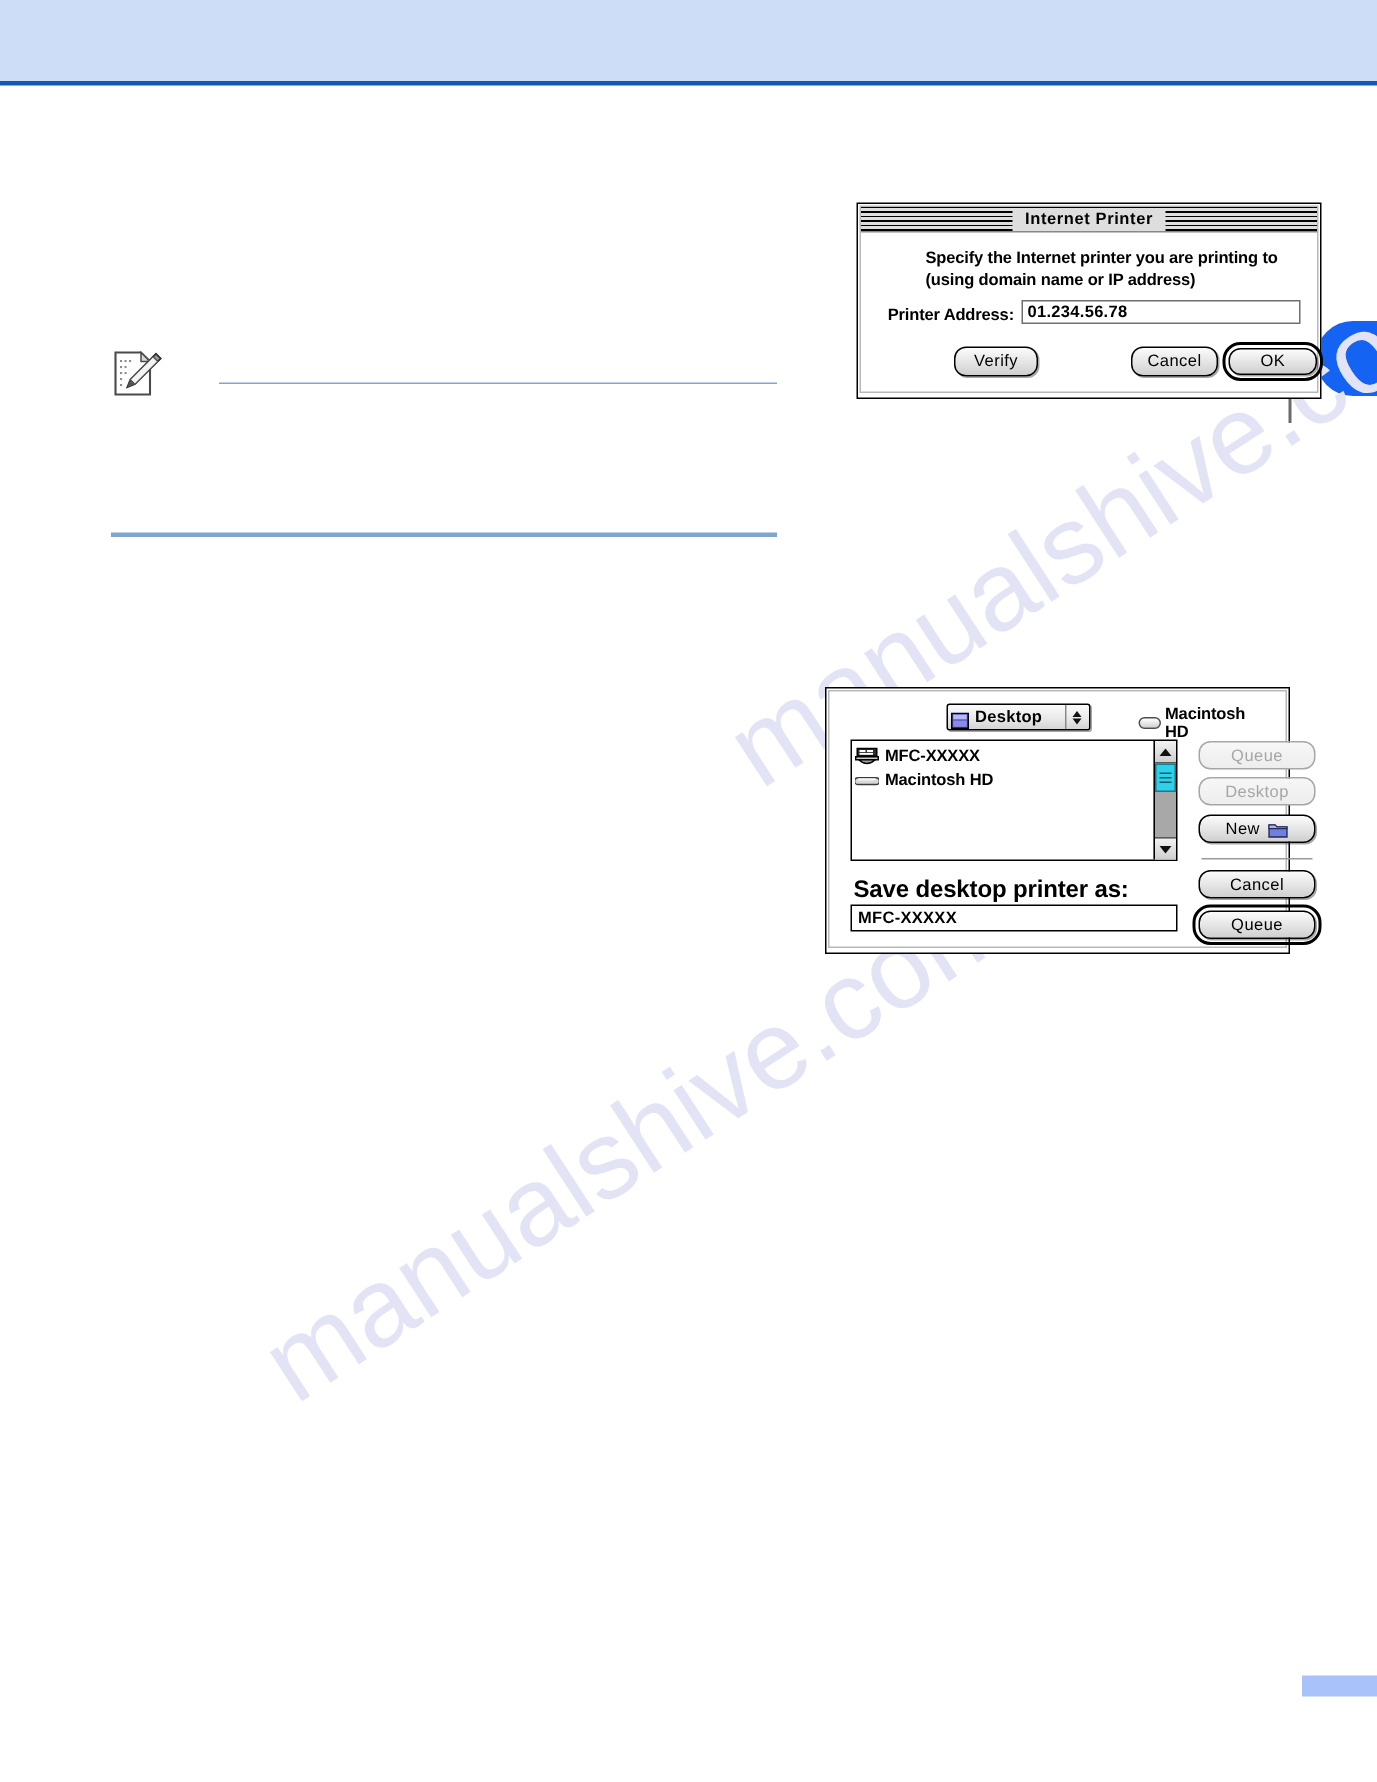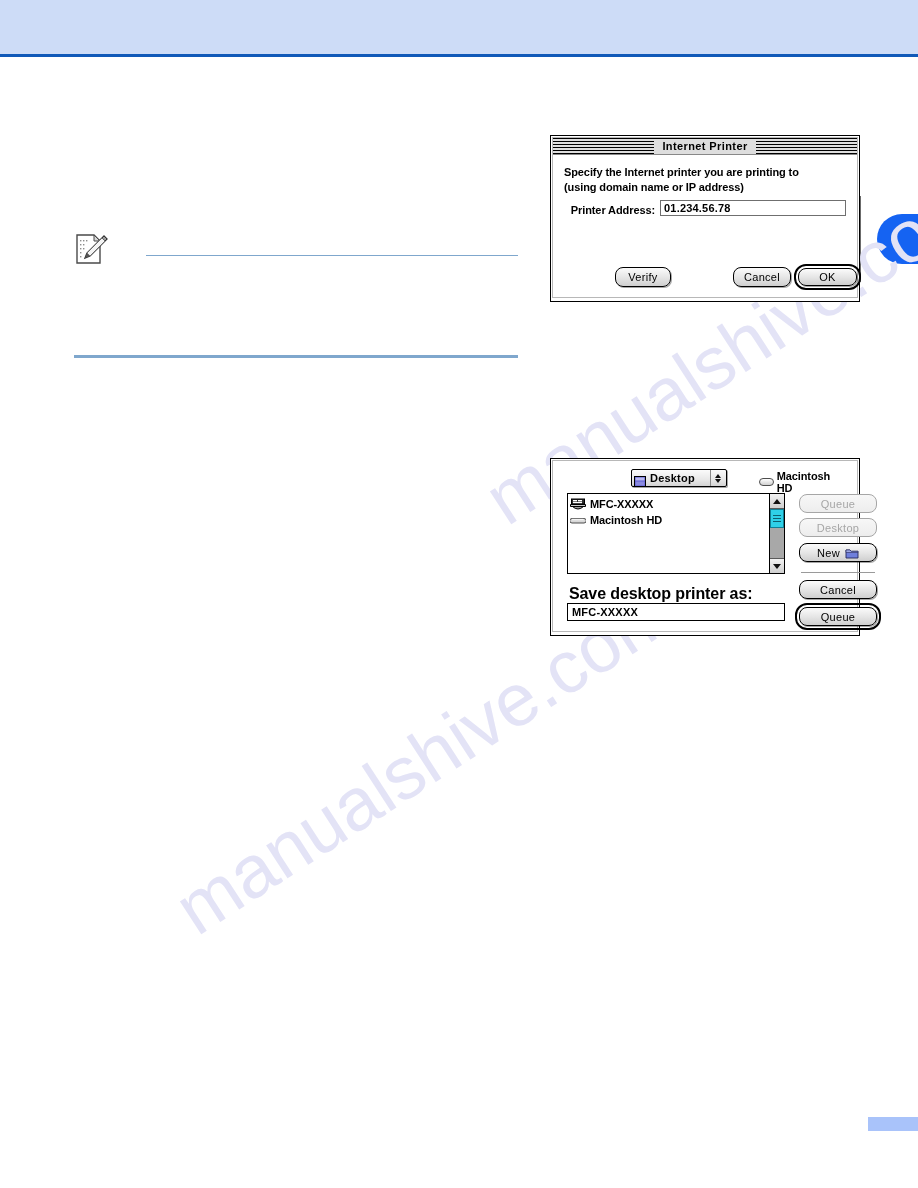--- a/index.html
+++ b/index.html
@@ -125,36 +125,37 @@
     padding: 0 8px;
     font-size: 11px;
     font-weight: bold;
     color: #000000;
     letter-spacing: 0.4px;
     line-height: 15px;
   }
 
   
   #dlg-internet-printer {
-    left: 550px; top: 135px;
-    width: 310px; height: 167px;
+    left: 571px; top: 135px;
+    width: 310px; height: 131px;
   }
   #ip-body {
     position: absolute;
     left: 0; top: 18px;
     width: 100%;
     padding: 9px 11px 0 11px;
     box-sizing: border-box;
   }
   #ip-prompt-l1, #ip-prompt-l2 {
     font-size: 11px;
     font-weight: bold;
     color: #000;
     line-height: 15px;
     letter-spacing: -0.1px;
+    margin-left: 32px;
   }
   .ip-field-row {
     display: flex;
     align-items: flex-end;
     margin-top: 5px;
   }
   .ip-field-label {
     font-size: 11px;
     font-weight: bold;
     text-align: right;

